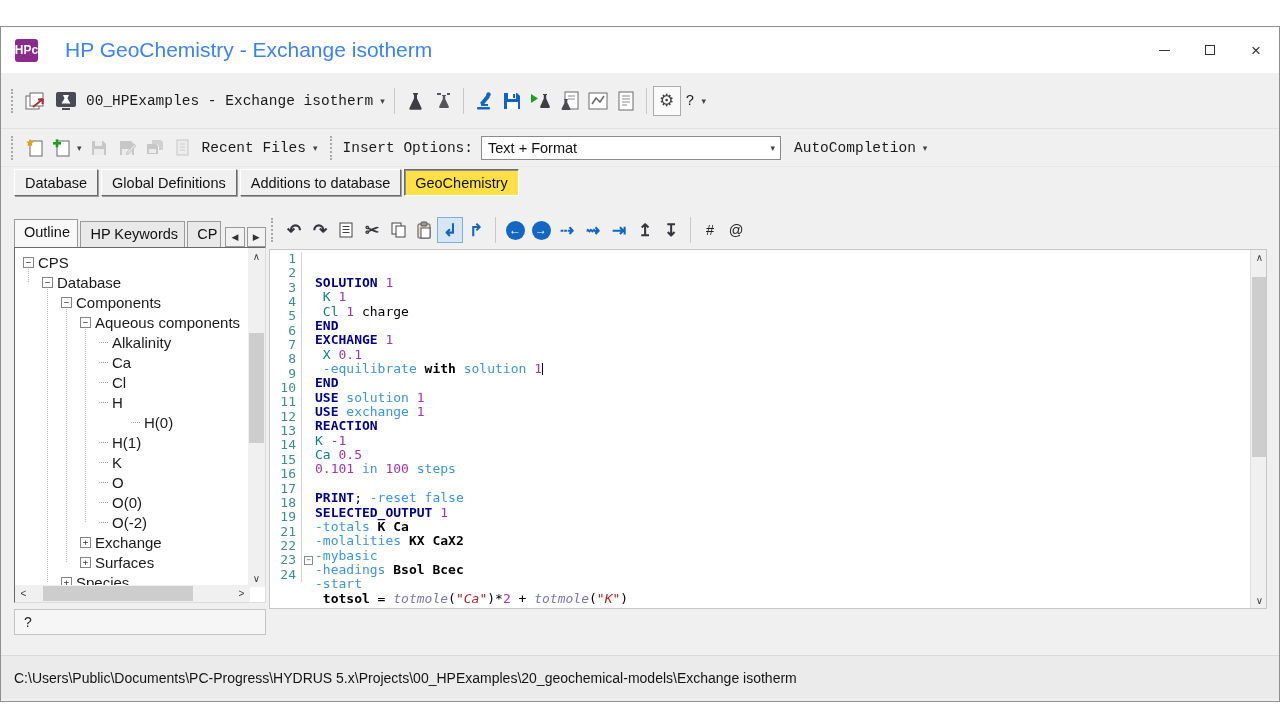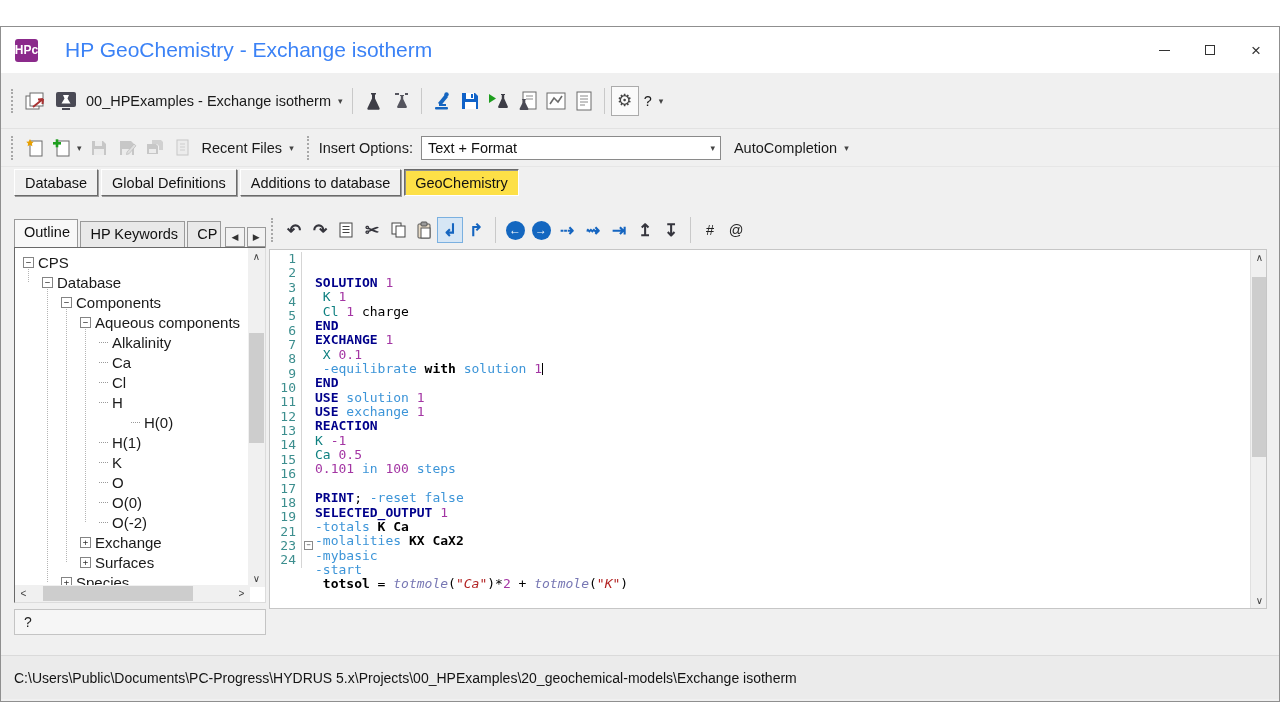--- a/index.html
+++ b/index.html
@@ -22,21 +22,21 @@
   .close-glyph { font-size:17px; line-height:1; color:#333; }
   
   .toolbar1 { position:absolute; left:0; top:46px; width:100%; height:56px;
               border-bottom:1px solid #e2e2e2; display:flex; align-items:center; padding-left:8px; }
   .toolbar2 { position:absolute; left:0; top:102px; width:100%; height:38px;
               border-bottom:1px solid #e6e6e6; display:flex; align-items:center; padding-left:8px; }
   .grip { width:4px; height:24px; border-left:2px dotted #a8a8a8; margin:0 6px 0 2px; }
   .sep  { width:1px; height:26px; background:#c9c9c9; margin:0 6px; }
   .tb-btn { min-width:28px; height:30px; display:flex; align-items:center; justify-content:center;
             padding:0 3px; color:#333; }
-  .tb-label { font-size:14.5px; color:#1a1a1a; padding:0 2px; display:flex; align-items:center; }
+  .tb-label { font-size:14.5px; color:#1a1a1a; padding:0 2px; display:flex; align-items:center;font-family:Liberation Mono, monospace; }
   .caret { font-size:9px; color:#444; margin-left:5px; }
   .combo { width:300px; height:24px; background:#fff; border:1px solid #8a8a8a; display:flex;
            align-items:center; font-size:14.5px; padding-left:6px; color:#111; }
   .combo .caret { margin-left:auto; margin-right:5px; }
   .disabled { opacity:.42; filter:grayscale(1); }
   .bordered-btn { border:1px solid #ababab; background:#fafafa; }
   
   .tabrow { position:absolute; left:13px; top:142px; display:flex; gap:3px; }
   .mtab { height:27px; padding:0 10px; font-size:14.5px; color:#111; background:#f0f0f0;
           border:1px solid; border-color:#fff #6a6a6a #6a6a6a #fff; display:flex; align-items:center;
@@ -508,20 +508,21 @@
         <div class="cl"><span class="ln">11</span><span class="fm"></span><span class="ct"><span class="tk-k">REACTION</span></span></div>
         <div class="cl"><span class="ln">12</span><span class="fm"></span><span class="ct"><span class="tk-e">K</span><span class="tk-n"> -1</span></span></div>
         <div class="cl"><span class="ln">13</span><span class="fm"></span><span class="ct"><span class="tk-e">Ca</span><span class="tk-n"> 0.5</span></span></div>
         <div class="cl"><span class="ln">14</span><span class="fm"></span><span class="ct"><span class="tk-n">0.101</span><span class="tk-s"> in</span><span class="tk-n"> 100</span><span class="tk-s"> steps</span></span></div>
         <div class="cl"><span class="ln">15</span><span class="fm"></span><span class="ct"></span></div>
         <div class="cl"><span class="ln">16</span><span class="fm"></span><span class="ct"><span class="tk-k">PRINT</span><span class="tk-t">;</span><span class="tk-s"> -reset false</span></span></div>
         <div class="cl"><span class="ln">17</span><span class="fm"></span><span class="ct"><span class="tk-k">SELECTED_OUTPUT</span><span class="tk-n"> 1</span></span></div>
         <div class="cl"><span class="ln">18</span><span class="fm"></span><span class="ct"><span class="tk-s">-totals</span><span class="tk-b"> K Ca</span></span></div>
         <div class="cl"><span class="ln">19</span><span class="fm"></span><span class="ct"><span class="tk-s">-molalities</span><span class="tk-b"> KX CaX2</span></span></div>
         <div class="cl"><span class="ln">21</span><span class="fm"></span><span class="ct"><span class="tk-s">-mybasic</span></span></div>
+        <div class="cl"><span class="ln">22</span><span class="fm"></span><span class="ct"><span class="tk-s">-headings</span><span class="tk-b"> Bsol Bcec</span></span></div>
         <div class="cl"><span class="ln">23</span><span class="fm"><span class="foldbox">−</span></span><span class="ct"><span class="tk-s">-start</span></span></div>
         <div class="cl"><span class="ln">24</span><span class="fm"></span><span class="ct"><span class="tk-b"> totsol</span><span class="tk-t"> = </span><span class="tk-f">totmole</span><span class="tk-t">(</span><span class="tk-q">"Ca"</span><span class="tk-t">)*</span><span class="tk-n">2</span><span class="tk-t"> + </span><span class="tk-f">totmole</span><span class="tk-t">(</span><span class="tk-q">"K"</span><span class="tk-t">)</span></span></div>
       </div>
     <div class="ed-vsb">
       <div class="sb-arrow" style="top:0; width:17px;">∧</div>
       <div class="sb-thumb" style="left:1px; top:28px; width:15px; height:180px;"></div>
       <div class="sb-arrow" style="bottom:0; width:17px;">∨</div>
     </div>
   </div>
 

